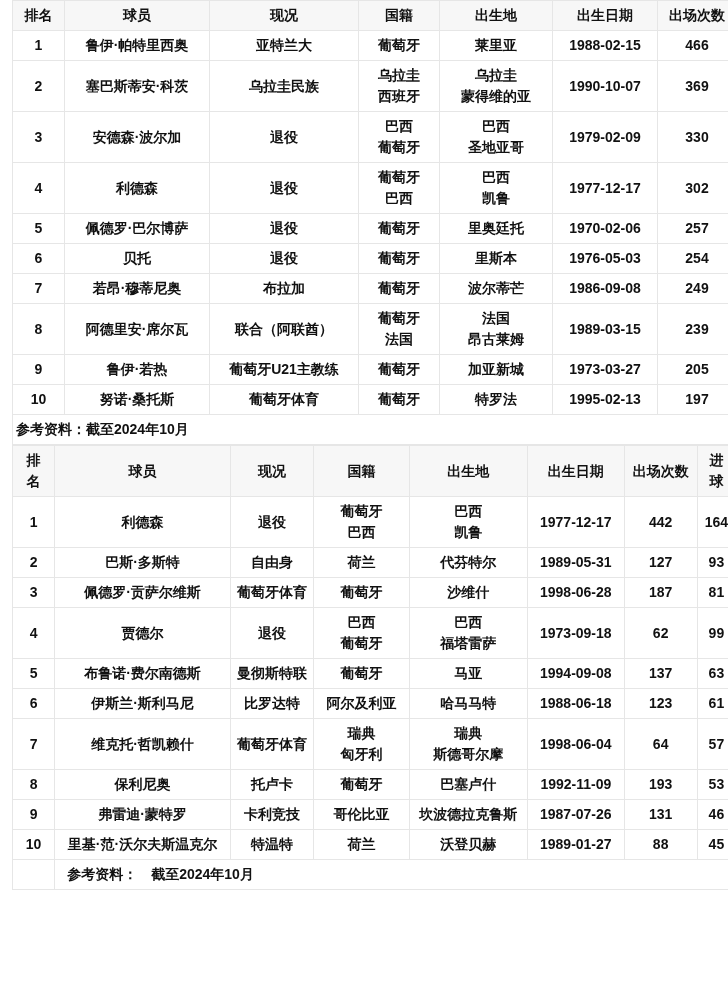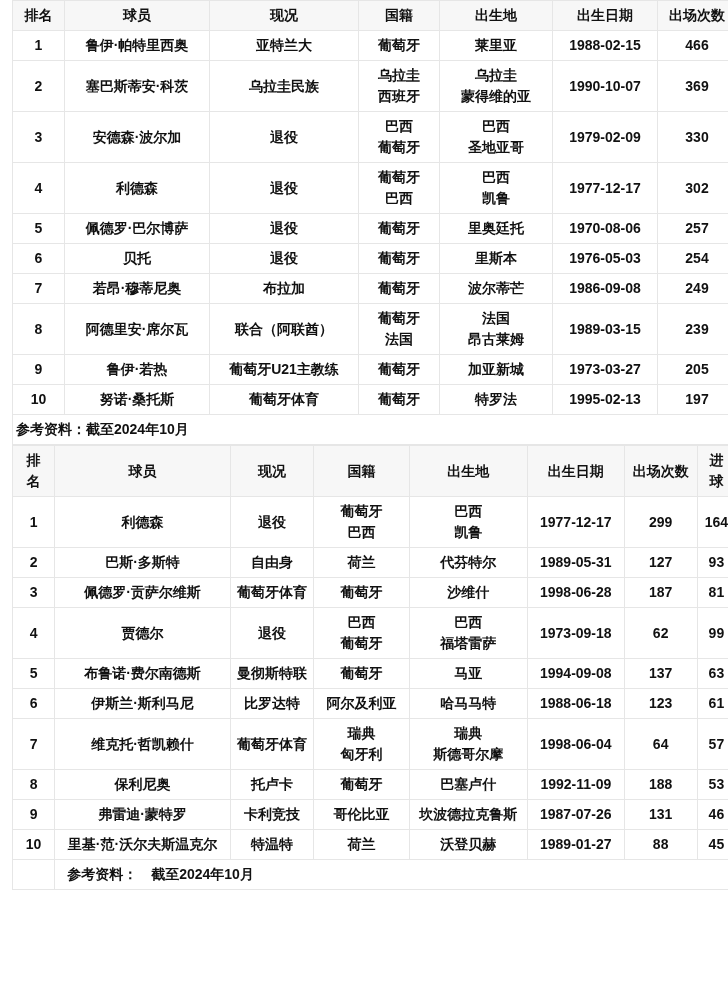--- a/index.html
+++ b/index.html
@@ -124,21 +124,21 @@
 凯鲁</td>
           <td>1977-12-17</td>
           <td>302</td>
         </tr>
         <tr>
           <td>5</td>
           <td>佩德罗·巴尔博萨</td>
           <td>退役</td>
           <td>葡萄牙</td>
           <td>里奥廷托</td>
-          <td>1970-08-06</td>
+          <td>1970-02-06</td>
           <td>257</td>
         </tr>
         <tr>
           <td>6</td>
           <td>贝托</td>
           <td>退役</td>
           <td>葡萄牙</td>
           <td>里斯本</td>
           <td>1976-05-03</td>
           <td>254</td>
@@ -216,21 +216,21 @@
       <tbody>
         <tr>
           <td>1</td>
           <td>利德森</td>
           <td>退役</td>
           <td>葡萄牙
 巴西</td>
           <td>巴西
 凯鲁</td>
           <td>1977-12-17</td>
-          <td>299</td>
+          <td>442</td>
           <td>164</td>
         </tr>
         <tr>
           <td>2</td>
           <td>巴斯·多斯特</td>
           <td>自由身</td>
           <td>荷兰</td>
           <td>代芬特尔</td>
           <td>1989-05-31</td>
           <td>127</td>
@@ -290,21 +290,21 @@
           <td>64</td>
           <td>57</td>
         </tr>
         <tr>
           <td>8</td>
           <td>保利尼奥</td>
           <td>托卢卡</td>
           <td>葡萄牙</td>
           <td>巴塞卢什</td>
           <td>1992-11-09</td>
-          <td>188</td>
+          <td>193</td>
           <td>53</td>
         </tr>
         <tr>
           <td>9</td>
           <td>弗雷迪·蒙特罗</td>
           <td>卡利竞技</td>
           <td>哥伦比亚</td>
           <td>坎波德拉克鲁斯</td>
           <td>1987-07-26</td>
           <td>131</td>

